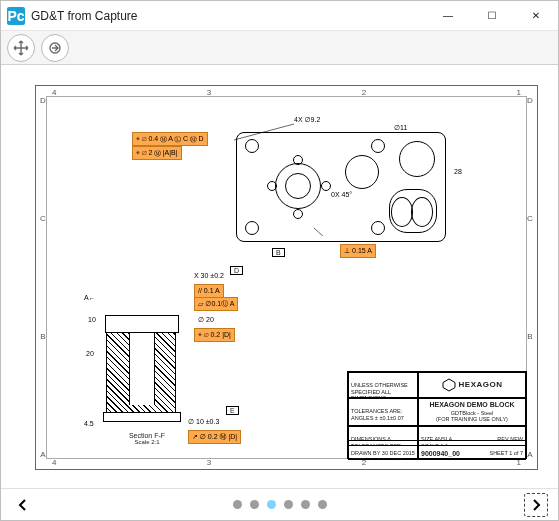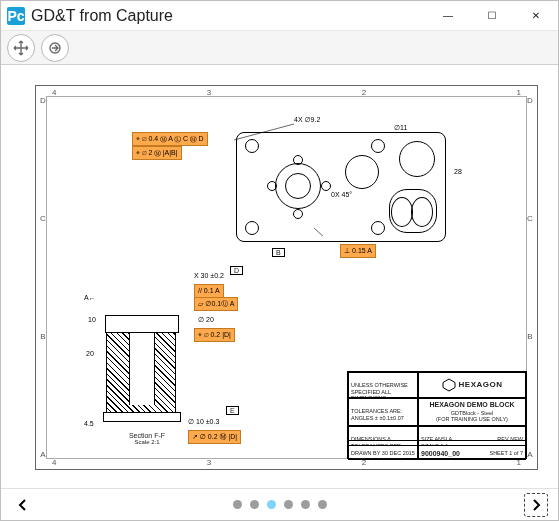--- a/index.html
+++ b/index.html
@@ -1,20 +1,20 @@
 <!DOCTYPE html>
 <html><head>
 <meta charset="utf-8">
 <style>
   * { box-sizing: border-box; margin: 0; padding: 0; }
   html, body { width: 559px; height: 521px; font-family: "Segoe UI", Tahoma, sans-serif; font-size: 12px; color: #222; background: #fff; }
   .window { width: 559px; height: 521px; border: 1px solid #bfbfbf; display: flex; flex-direction: column; background: #fdfdfd; }
   .titlebar { height: 30px; display: flex; align-items: center; padding: 0 0 0 6px; background: #fff; border-bottom: 1px solid #e6e6e6; }
   .app-badge { width: 18px; height: 18px; background: #1aa0d8; color: #fff; font-size: 14px; font-weight: bold; display: flex; align-items: center; justify-content: center; border-radius: 2px; margin-right: 6px; }
-  .title-text { flex: 1; font-size: 16px; }
+  .title-text { flex: 1; font-size: 12px; }
   .win-btn { width: 44px; height: 30px; display: flex; align-items: center; justify-content: center; font-size: 10px; }
   .toolbar { height: 34px; display: flex; align-items: center; gap: 6px; padding: 0 6px; background: #f5f5f5; border-bottom: 1px solid #d0d0d0; }
   .tool-btn { width: 28px; height: 28px; border: 1px solid #b8b8b8; border-radius: 14px; background: #fff; display: flex; align-items: center; justify-content: center; color: #555; }
   .tool-btn svg { stroke: #6a6a6a; fill: none; stroke-width: 1.4; }
   .canvas-wrap { flex: 1; position: relative; background: #fff; overflow: hidden; }
   .sheet { position: absolute; inset: 20px 20px 18px 34px; border: 1px solid #666; }
   .sheet-inner { position: absolute; inset: 10px; border: 1px solid #aaa; }
   .ruler-h { position: absolute; left: 10px; right: 10px; font-size: 8px; color: #555; display: flex; justify-content: space-between; }
   .ruler-h.top { top: 2px; } .ruler-h.bot { bottom: 2px; }
   .ruler-v { position: absolute; top: 10px; bottom: 10px; font-size: 8px; color: #555; display: flex; flex-direction: column; justify-content: space-between; align-items: center; width: 10px; }

